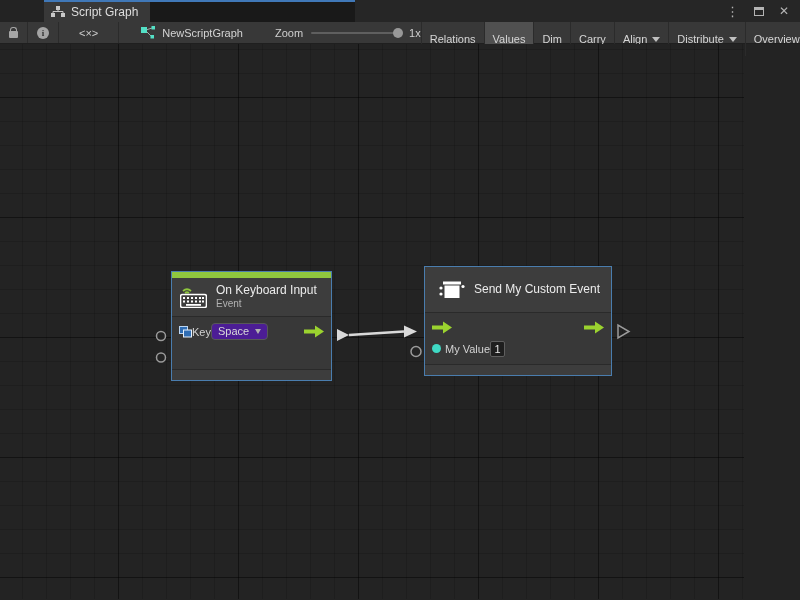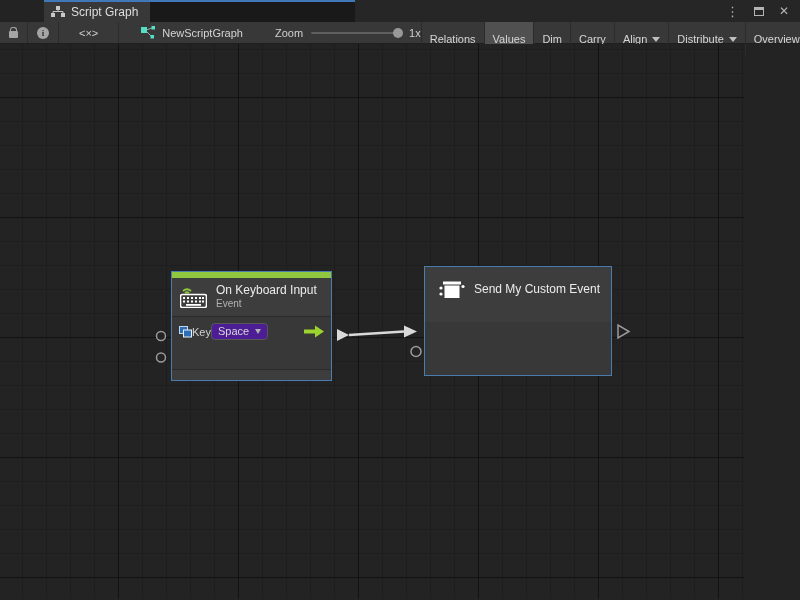--- a/index.html
+++ b/index.html
@@ -229,17 +229,35 @@
       <div class="node-header tall">
         <svg width="26" height="22" viewBox="0 0 26 22">
           <rect x="4" y="2.5" width="18" height="3" fill="#ffffff"></rect>
           <rect x="5.5" y="6.5" width="15" height="12.5" fill="#ffffff"></rect>
           <circle cx="2" cy="9" r="1.6" fill="#ffffff"></circle>
           <circle cx="2" cy="15" r="1.6" fill="#ffffff"></circle>
           <circle cx="24" cy="7.5" r="1.6" fill="#ffffff"></circle>
         </svg>
         <div class="node-title">Send My Custom Event</div>
       </div>
+      <div class="node-body">
+        <div class="row">
+          <svg width="20" height="13" viewBox="0 0 20 13">
+            <rect x="0" y="4.5" width="11" height="4" fill="#9bd32f"></rect>
+            <polygon points="11,0.5 20,6.5 11,12.5" fill="#9bd32f"></polygon>
+          </svg>
+          <span class="spacer"></span>
+          <svg width="20" height="13" viewBox="0 0 20 13">
+            <rect x="0" y="4.5" width="11" height="4" fill="#9bd32f"></rect>
+            <polygon points="11,0.5 20,6.5 11,12.5" fill="#9bd32f"></polygon>
+          </svg>
+        </div>
+        <div class="row">
+          <span class="teal-dot"></span>
+          <span style="margin-left:4px;">My Value</span>
+          <span class="value-box">1</span>
+        </div>
+      </div>
       <div class="node-footer"></div>
     </div>
 
   </div>
 </div>
 
 </body></html>

